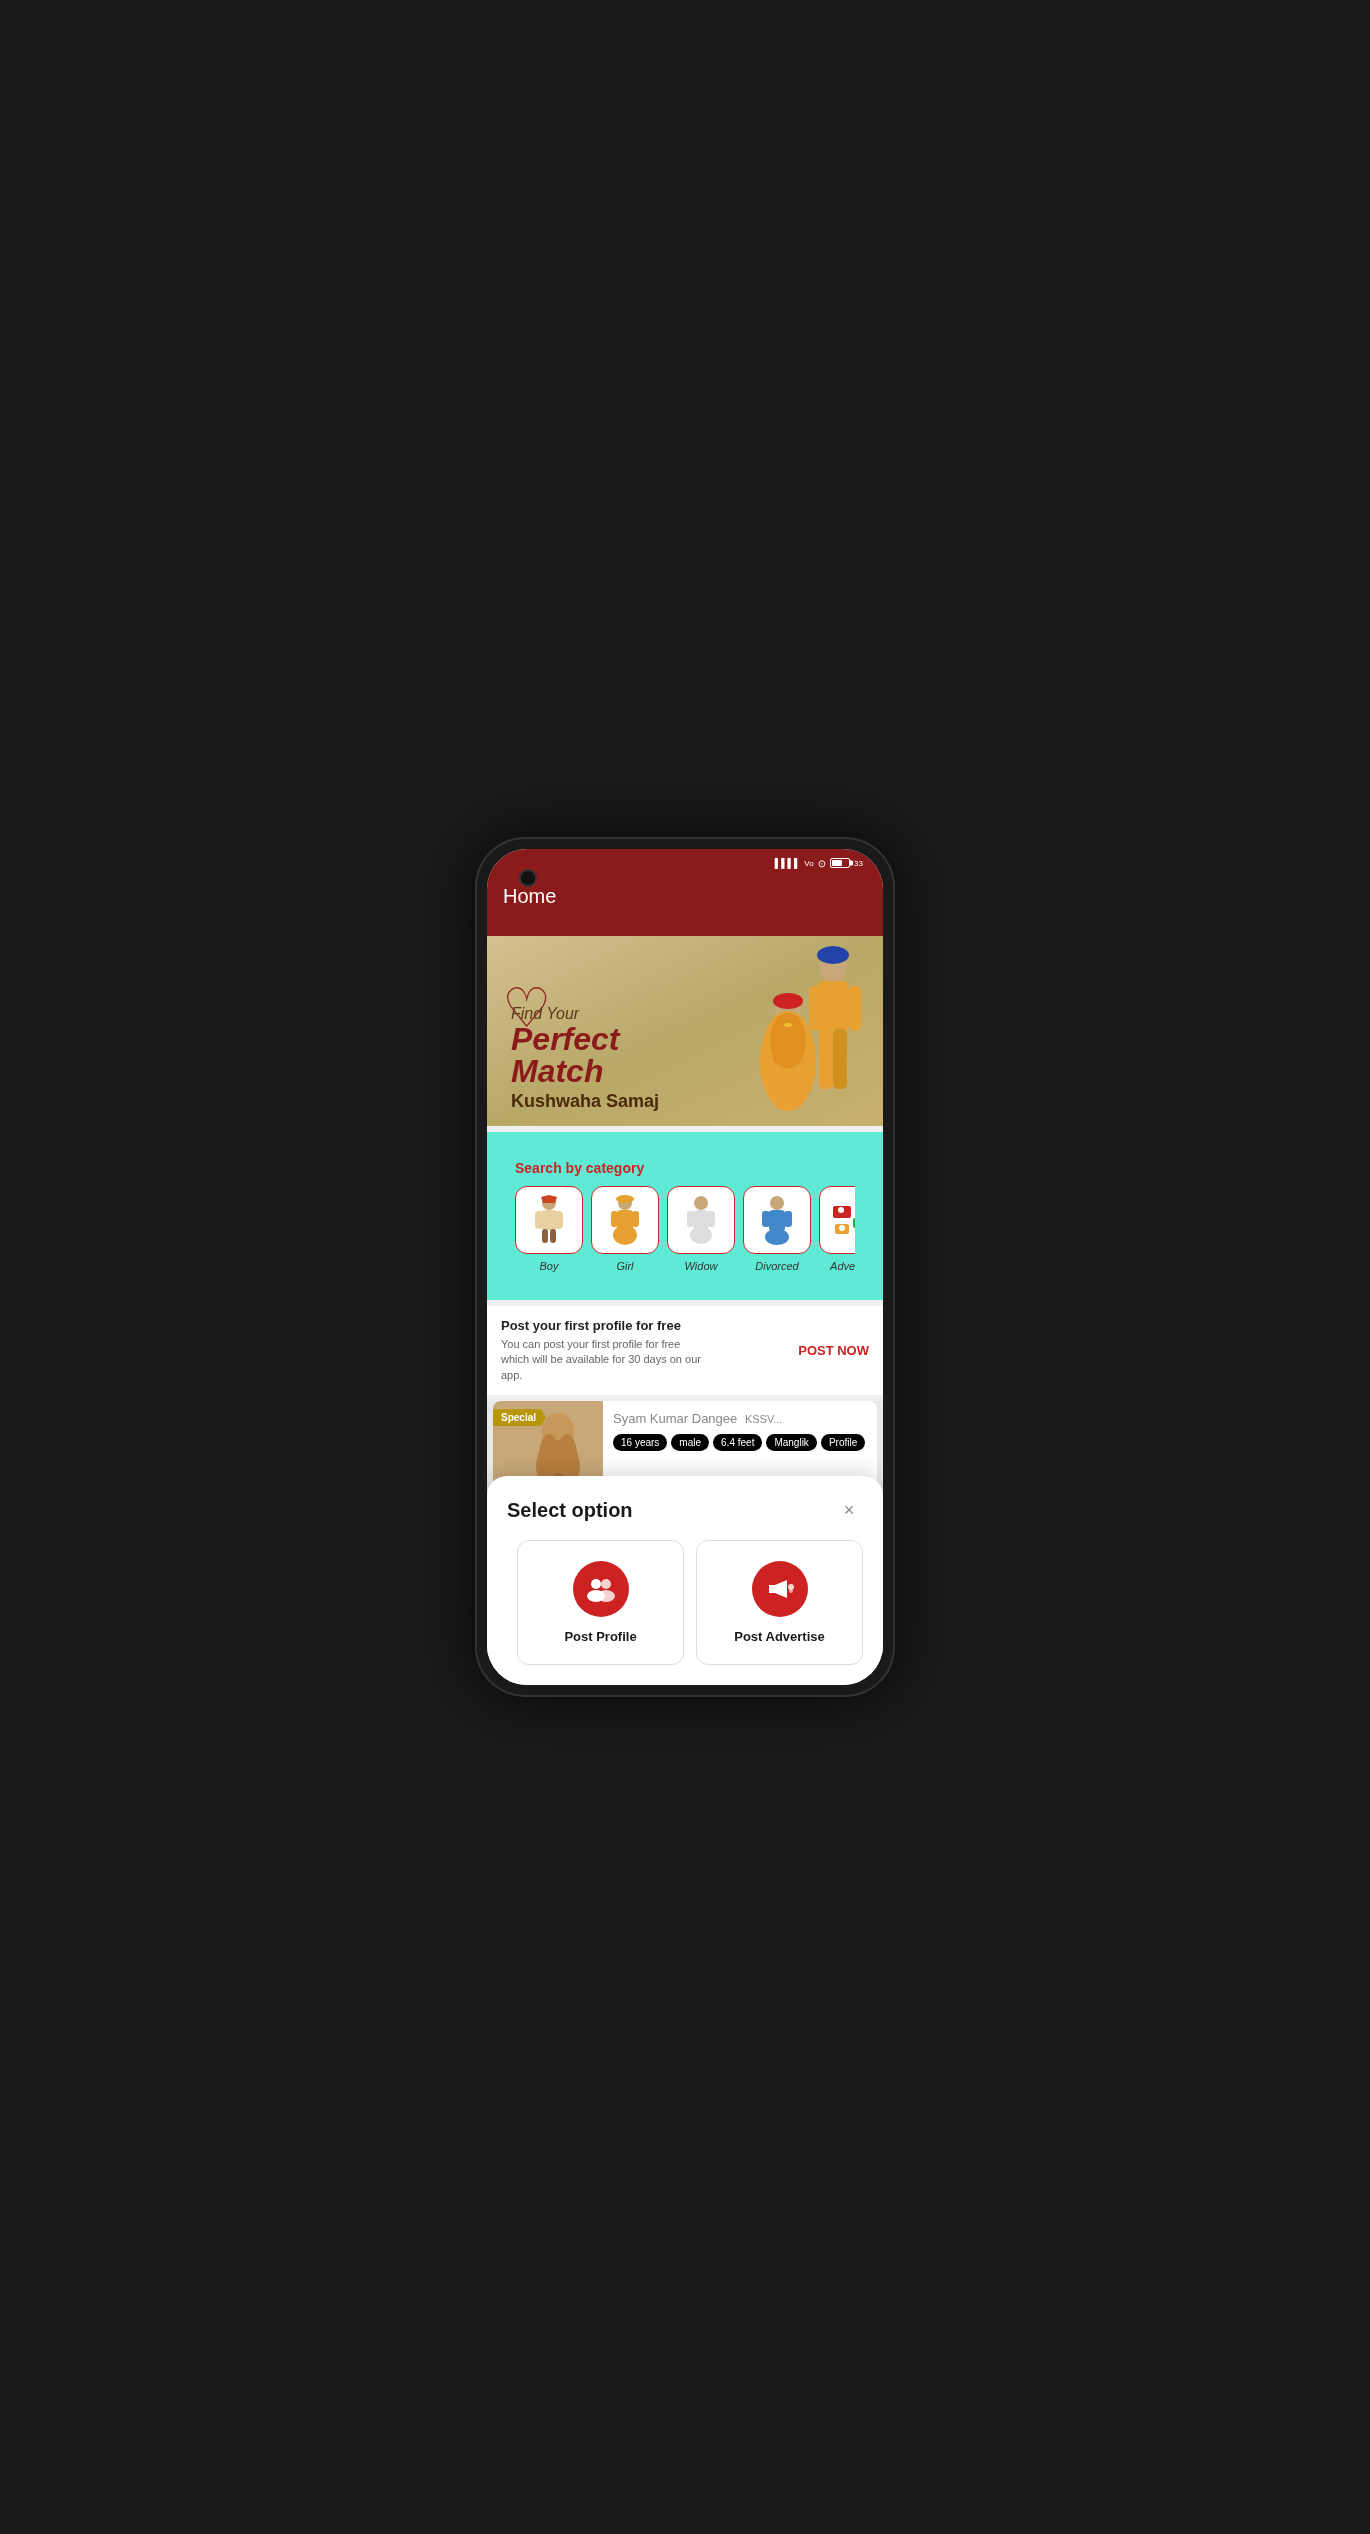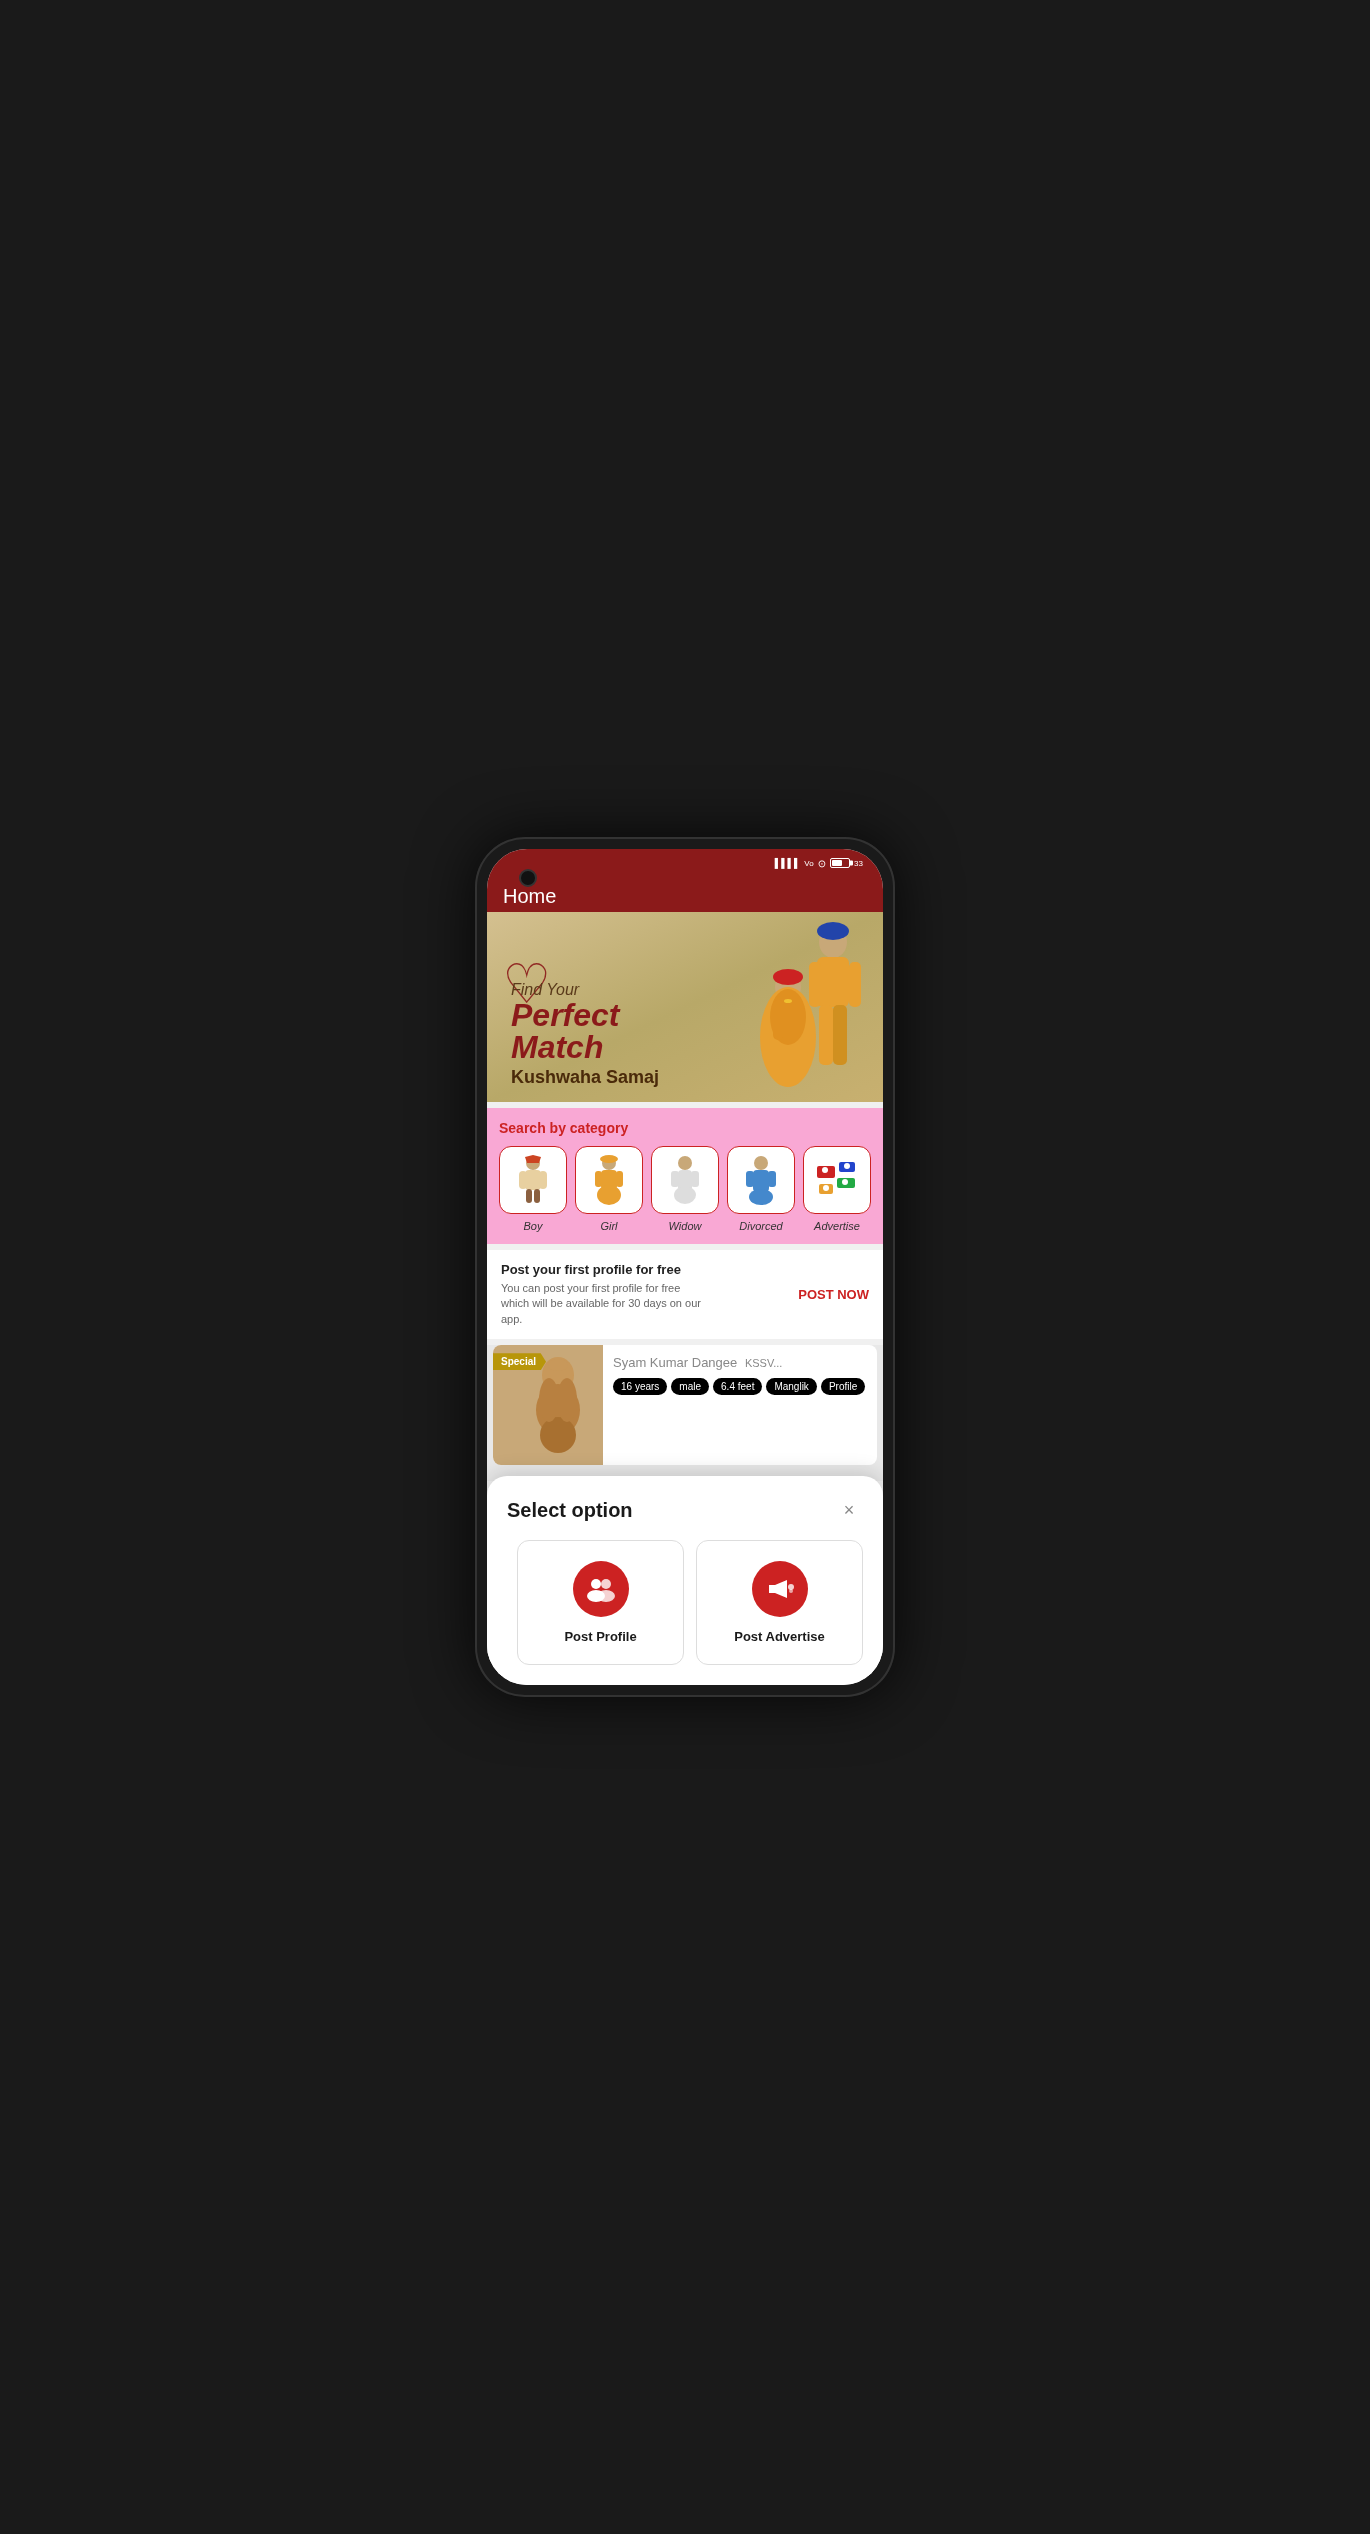--- a/index.html
+++ b/index.html
@@ -78,21 +78,21 @@
     }
     .battery-fill {
       background: white;
       height: 100%;
       width: 60%;
       border-radius: 1px;
     }
     
     .app-header {
       background: #8b1a1a;
-      padding: 8px 16px 4px;
+      padding: 8px 16px 28px;
     }
     .app-header-title {
       color: white;
       font-size: 20px;
       font-weight: 500;
     }
     
     .content-area {
       height: calc(100% - 28px - 44px);
       overflow-y: auto;
@@ -140,23 +140,23 @@
       line-height: 1.0;
     }
     .banner-samaj {
       font-size: 18px;
       color: #4a2a0a;
       font-weight: 800;
       margin-top: 4px;
     }
     
     .section {
-      background: #f9a8d4;
+      background: #5eead4;
       margin: 6px 0;
-      padding: 12px;
+      padding: 28px;
     }
     .section-title {
       color: #cc2222;
       font-size: 14px;
       font-weight: 700;
       margin-bottom: 10px;
     }
     .category-grid {
       display: flex;
       gap: 8px;

